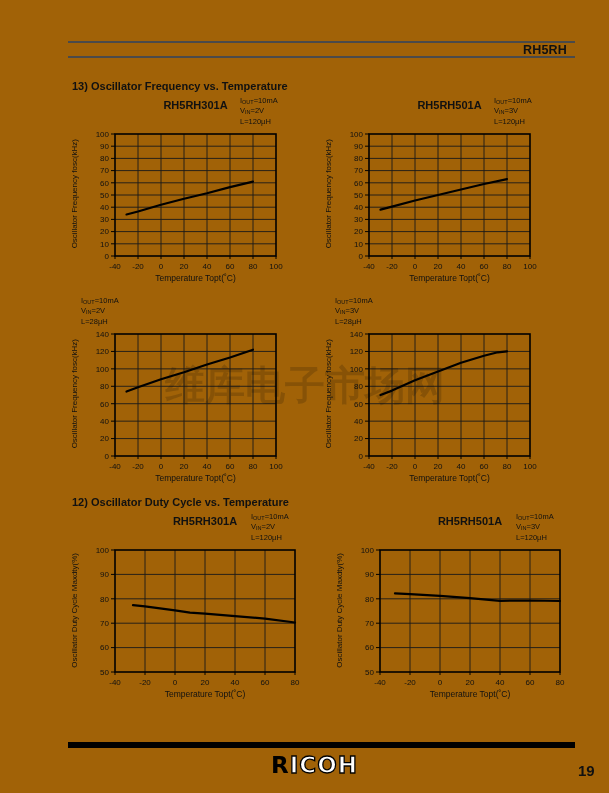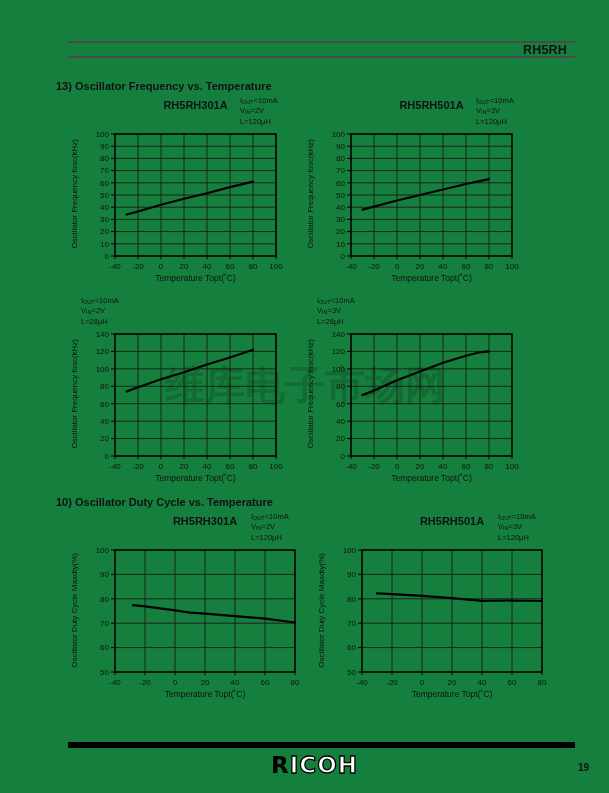--- a/index.html
+++ b/index.html
@@ -1,30 +1,30 @@
 <!DOCTYPE html>
 <html><head>
 <meta charset="utf-8">
 <style>
   html,body{margin:0;padding:0;background:#fff;}
   body{width:609px;height:793px;font-family:"Liberation Sans",sans-serif;color:#111;position:relative;overflow:hidden;}
-  .page{position:absolute;inset:0;background:#15803d;}
+  .page{position:absolute;inset:0;background:#a16207;}
 
   
   .header-rule{position:absolute;left:68px;width:507px;height:2px;background:#4a4a4a;}
   .rule-top{top:41px;}
   .rule-bottom{top:56px;}
   .header-title{position:absolute;top:43px;left:68px;width:499px;text-align:right;font-weight:bold;font-size:12.5px;letter-spacing:.2px;}
 
   
-  .section-title{position:absolute;left:56px;font-weight:bold;font-size:11px;}
+  .section-title{position:absolute;left:72px;font-weight:bold;font-size:11px;}
   .sec13{top:80px;}
   .sec14{top:496px;}
 
-  .chart-row{position:absolute;left:68px;display:flex;gap:4px;}
+  .chart-row{position:absolute;left:68px;display:flex;gap:22px;}
   .row1{top:96px;}
   .row2{top:296px;}
   .row3{top:512px;}
 
   .cell{display:flex;}
   .ylab{width:13px;display:flex;align-items:center;justify-content:center;}
   .ylab span{writing-mode:vertical-rl;transform:rotate(180deg);font-size:8px;white-space:nowrap;color:#111;}
   .cell-main{display:block;}
   .head{display:flex;height:30px;}
   .head .ctitle{flex:1;text-align:center;font-weight:bold;font-size:11px;padding-top:3px;white-space:nowrap;}
@@ -34,21 +34,21 @@
   .conds sub{font-size:5.5px;vertical-align:-1px;letter-spacing:0;}
 
   
   .watermark{position:absolute;top:358px;left:165px;font-size:40px;font-weight:bold;color:#d6d6d6;letter-spacing:0px;mix-blend-mode:multiply;pointer-events:none;z-index:5;white-space:nowrap;}
 
   
   .footer-bar{position:absolute;left:68px;top:742px;width:507px;height:6px;background:#000;}
   .logo{position:absolute;top:752px;left:10px;width:609px;text-align:center;font-size:23px;font-weight:bold;letter-spacing:1px;font-family:"DejaVu Sans",sans-serif;}
   .logo .logo-first{color:#000;}
   .logo .logo-rest{color:#fff;-webkit-text-stroke:1.3px #000;}
-  .page-number{position:absolute;top:762px;left:578px;font-weight:bold;font-size:10px;}
+  .page-number{position:absolute;top:762px;left:578px;font-weight:bold;font-size:15px;}
 
   svg text{fill:#111;}
 </style>
 </head>
 <body>
 
 <div class="page">
 
   <div class="header-rule rule-top"></div>
   <div class="header-title">RH5RH</div>
@@ -327,21 +327,21 @@
               <text x="28" y="28.228571428571428" font-size="8" text-anchor="end">120</text>
               <line x1="30" y1="8" x2="34" y2="8" stroke="#000" stroke-width="1"></line>
               <text x="28" y="10.8" font-size="8" text-anchor="end">140</text>
               <polyline points="45.5,69.0 57.0,64.6 80.0,54.2 103.0,45.5 126.0,36.8 149.0,29.8 162.8,26.3 172.0,25.4" fill="none" stroke="#000" stroke-width="2.2" stroke-linecap="round" stroke-linejoin="round"></polyline>
               <text x="114.5" y="155" font-size="8.5" text-anchor="middle">Temperature Topt(˚C)</text>
             </svg></div>
       </div>
     </div>
   </div>
 
-  <div class="section-title sec14">10) Oscillator Duty Cycle vs. Temperature</div>
+  <div class="section-title sec14">12) Oscillator Duty Cycle vs. Temperature</div>
 
   <div class="chart-row row3">
     <div class="cell s14">
       <div class="ylab">
           <span>Oscillator Duty Cycle Maxdty(%)</span>
         </div>
       <div class="cell-main">
         <div class="head">
           <div class="ctitle">RH5RH301A</div>
           <div class="conds">

